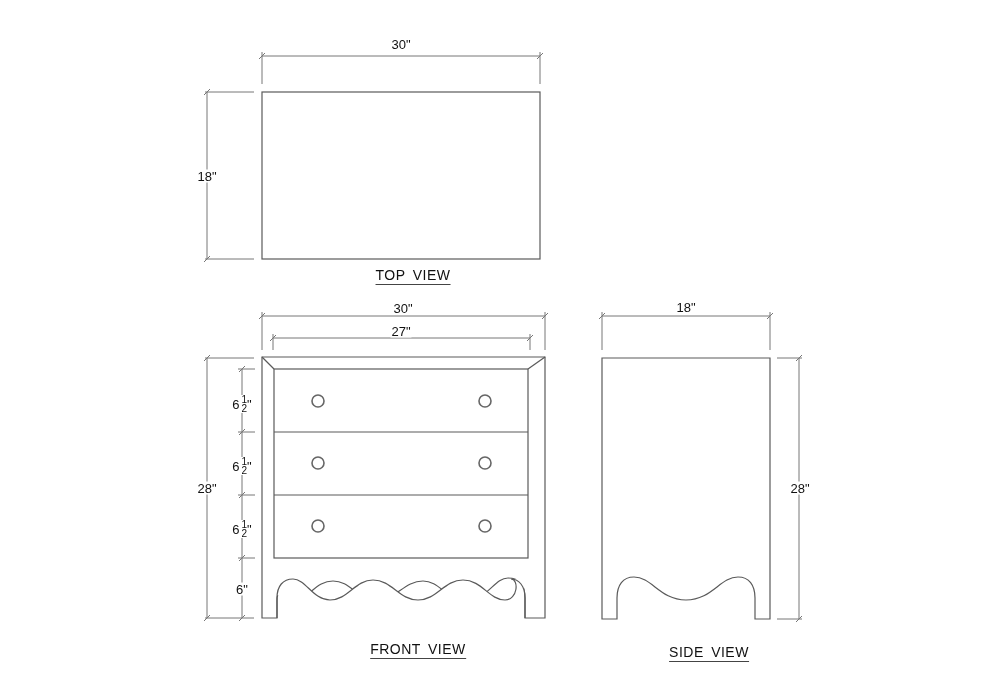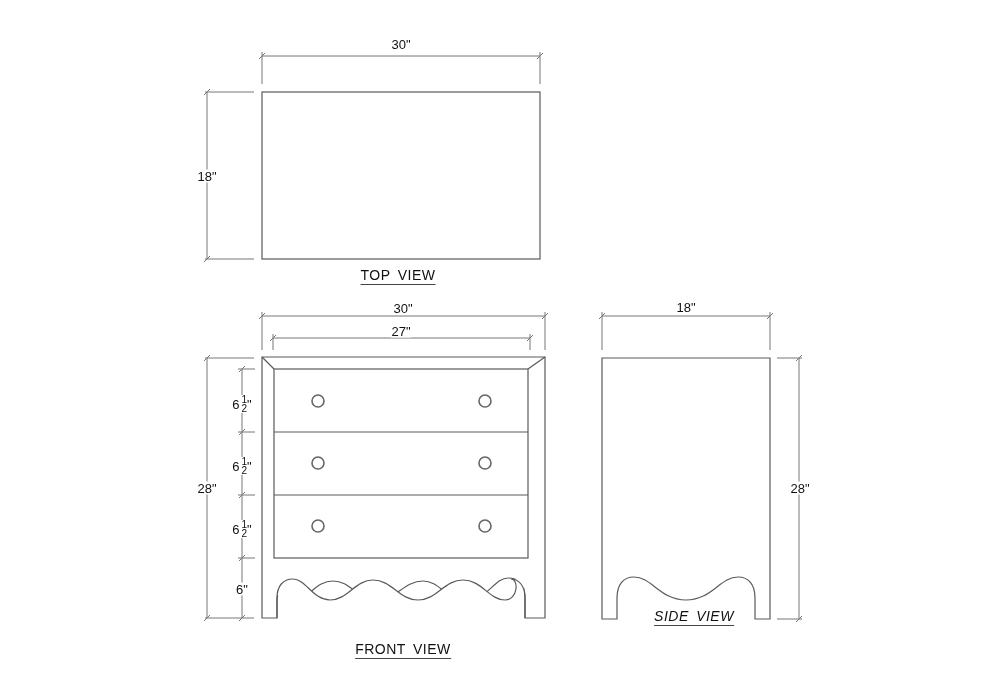--- a/index.html
+++ b/index.html
@@ -1,19 +1,19 @@
 <!DOCTYPE html>
 <html><head>
 <meta charset="utf-8">
 <style>
   html, body { margin: 0; padding: 0; background: #ffffff; }
   body { width: 990px; height: 700px; position: relative; overflow: hidden; font-family: "Liberation Sans", sans-serif; }
   #drawing { position: absolute; left: 0; top: 0; width: 990px; height: 700px; }
   .lbl { position: absolute; font-size: 13px; color: #111; white-space: nowrap; line-height: 1; transform: translate(-50%, -50%); background: #fff; padding: 0 1px; }
-  .title { position: absolute; font-size: 14px; color: #111; letter-spacing: 0.5px; word-spacing: 3px; white-space: nowrap; transform: translateX(-50%); border-bottom: 1.5px solid #444; padding-bottom: 1px; line-height: 1.1; }
+  .title { position: absolute; font-size: 14px; color: #111; letter-spacing: 0.5px; word-spacing: 3px; white-space: nowrap; transform: translateX(-50%); border-bottom: 1.5px solid #444; padding-bottom: 1px; line-height: 1.1; margin-left: 15px; }
   .frac { position: absolute; font-size: 13px; color: #111; white-space: nowrap; transform: translate(-50%, -50%); background: #fff; display: flex; align-items: center; line-height: 1; }
   .frac .whole { margin-right: 2px; }
   .frac .fr { display: inline-flex; flex-direction: column; font-size: 10px; line-height: 9px; text-align: center; }
 </style>
 </head>
 <body>
 
 <svg id="drawing" width="990" height="700" viewBox="0 0 990 700" xmlns="http://www.w3.org/2000/svg">
   <g fill="none" stroke="#5a5a5a" stroke-width="1.2">
 
@@ -163,13 +163,13 @@
       <span>1</span>
       <span>2</span>
     </span>
   <span>"</span>
 </div>
 <div class="lbl" style="left:242px;top:589px;">6"</div>
 <div class="title" style="left:403px;top:642px;">FRONT VIEW</div>
 
 <div class="lbl" style="left:686px;top:307px;">18"</div>
 <div class="lbl" style="left:800px;top:488px;">28"</div>
-<div class="title" style="left:694px;top:609px;font-style:italic;">SIDE VIEW</div>
+<div class="title" style="left:694px;top:645px;">SIDE VIEW</div>
 
 </body></html>

